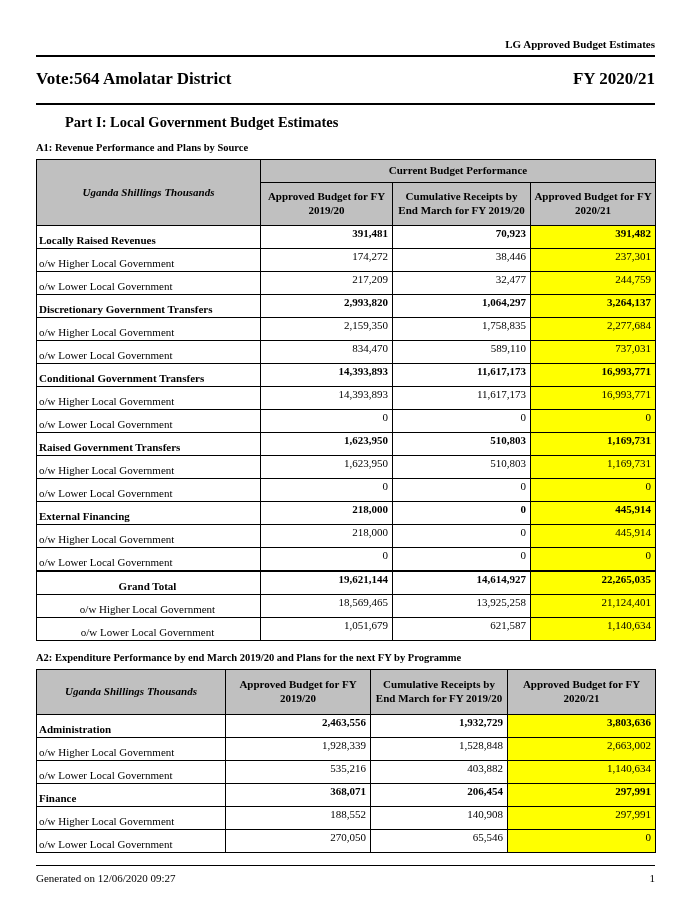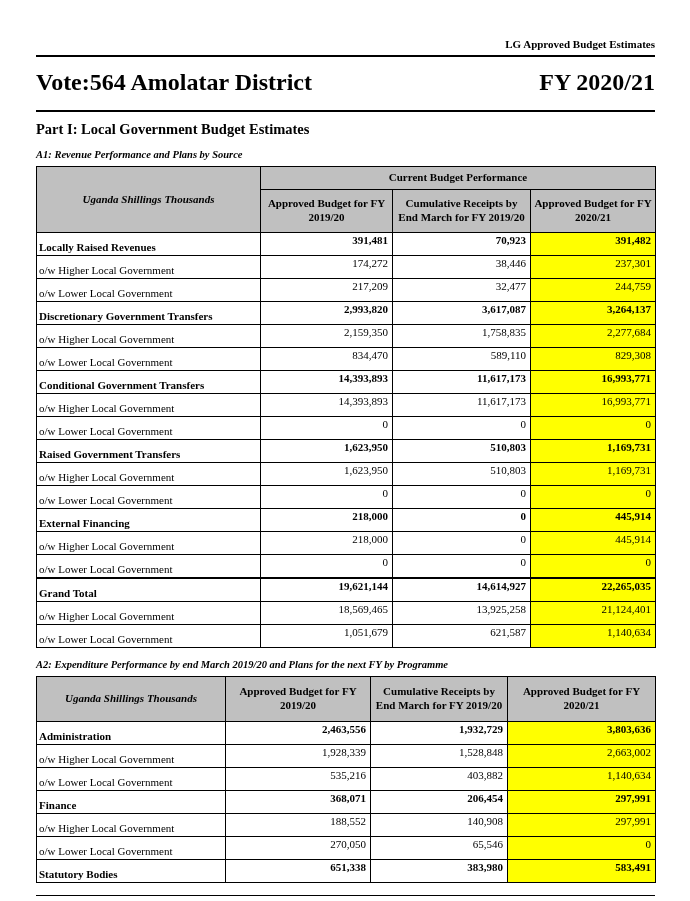--- a/index.html
+++ b/index.html
@@ -16,24 +16,24 @@
     padding-top: 38px;
     text-align: right;
     font-weight: bold;
     font-size: 11px;
   }
   .rule-thick { border: none; border-top: 2px solid #000; margin: 5px 0 0 0; }
   .title-row {
     display: flex; justify-content: space-between; align-items: baseline;
     margin-top: 12px;
   }
-  .vote-title, .fy-title { font-size: 24px; font-weight: bold; font-family: Liberation Serif, serif; }
+  .vote-title, .fy-title { font-size: 17px; font-weight: bold; font-family: Liberation Serif, serif; }
   .rule-thick2 { border: none; border-top: 2px solid #000; margin: 14px 0 0 0; }
-  .part-title { font-size: 14.5px; font-weight: bold; margin-top: 9px; }
-  .table-caption { font-size: 10.5px; font-weight: bold; font-style: italic; margin-top: 11px; }
+  .part-title { font-size: 14.5px; font-weight: bold; margin-top: 9px; margin-left: 29px; }
+  .table-caption { font-size: 10.5px; font-weight: bold; margin-top: 11px; }
 
   table {
     border-collapse: collapse;
     table-layout: fixed;
     width: 619px;
     margin-top: 6px;
     font-size: 11px;
   }
   th, td { border: 1px solid #000; overflow: hidden; }
   th {
@@ -55,21 +55,21 @@
     vertical-align: bottom;
     padding: 1px 2px 2px 2px;
   }
   td.num {
     text-align: right;
     vertical-align: top;
     padding: 1px 4px 1px 2px;
   }
   td.hl { background: var(--highlight-yellow, #FFFF00); margin-left: 20px; }
   .bold { font-weight: bold; }
-  td.right { text-align: left; padding-right: 4px; }
+  td.right { text-align: center; padding-right: 4px; }
   tr.sep td { border-top-width: 2px; }
 
   .footer-rule { border: none; border-top: 1.5px solid #000; margin: 12px 0 0 0; }
   .footer-row {
     display: flex; justify-content: space-between;
     font-size: 11px;
     padding-top: 6px;
   }
 </style>
 </head>
@@ -122,34 +122,34 @@
         </tr>
         <tr>
           <td class="label">o/w Lower Local Government</td>
           <td class="num">217,209</td>
           <td class="num">32,477</td>
           <td class="num hl">244,759</td>
         </tr>
         <tr>
           <td class="label bold">Discretionary Government Transfers</td>
           <td class="num bold">2,993,820</td>
-          <td class="num bold">3,617,087</td>
+          <td class="num bold">1,064,297</td>
           <td class="num bold hl">3,264,137</td>
         </tr>
         <tr>
           <td class="label">o/w Higher Local Government</td>
           <td class="num">2,159,350</td>
           <td class="num">1,758,835</td>
           <td class="num hl">2,277,684</td>
         </tr>
         <tr>
           <td class="label">o/w Lower Local Government</td>
           <td class="num">834,470</td>
           <td class="num">589,110</td>
-          <td class="num hl">829,308</td>
+          <td class="num hl">737,031</td>
         </tr>
         <tr>
           <td class="label bold">Conditional Government Transfers</td>
           <td class="num bold">14,393,893</td>
           <td class="num bold">11,617,173</td>
           <td class="num bold hl">16,993,771</td>
         </tr>
         <tr>
           <td class="label">o/w Higher Local Government</td>
           <td class="num">14,393,893</td>
@@ -265,26 +265,20 @@
           <td class="num">188,552</td>
           <td class="num">140,908</td>
           <td class="num hl">297,991</td>
         </tr>
         <tr>
           <td class="label">o/w Lower Local Government</td>
           <td class="num">270,050</td>
           <td class="num">65,546</td>
           <td class="num hl">0</td>
         </tr>
-        <tr>
-          <td class="label bold">Statutory Bodies</td>
-          <td class="num bold">651,338</td>
-          <td class="num bold">383,980</td>
-          <td class="num bold hl">583,491</td>
-        </tr>
       </tbody>
   </table>
 
   <hr class="footer-rule">
   <div class="footer-row">
     <span>Generated on 12/06/2020 09:27</span>
     <span>1</span>
   </div>
 
 </div>

